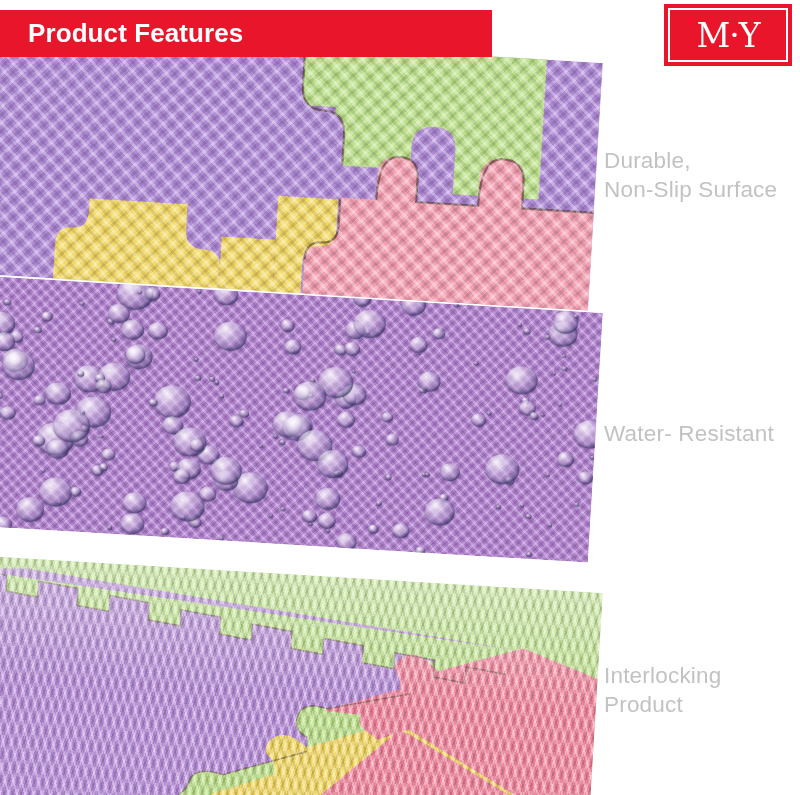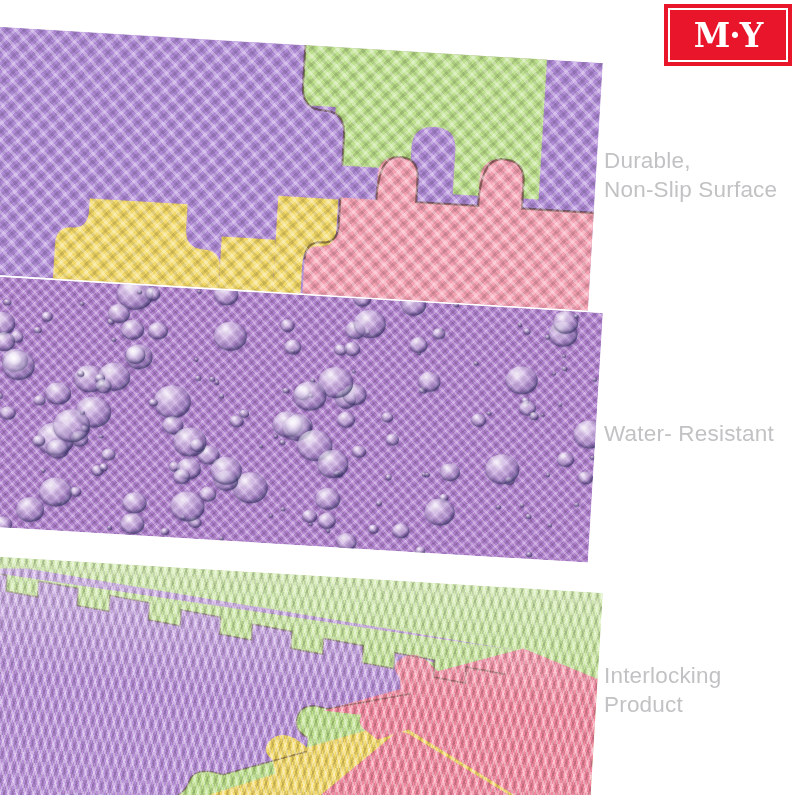--- a/index.html
+++ b/index.html
@@ -26,21 +26,21 @@
   #logo{
     position:absolute;right:8px;top:4px;width:128px;height:62px;
     background:#e8152b;box-sizing:border-box;padding:4px;
   }
   #logo-inner{
     width:100%;height:100%;border:2px solid #ffffff;box-sizing:border-box;
     display:flex;align-items:center;justify-content:center;
   }
   #logo-text{
     color:#ffffff;font-family:"DejaVu Serif", serif;
-    font-weight:bold;font-size:33px;line-height:1;
+    font-weight:normal;font-size:33px;line-height:1;
     letter-spacing:-1px;
   }
 
   
   .feat-label{
     position:absolute;left:604px;
     color:#c2c2c4;font-size:22.5px;line-height:1.28;
     font-family:"Liberation Sans", sans-serif;
     white-space:pre-line;letter-spacing:.2px;
   }
@@ -121,20 +121,23 @@
 
   .droplet{position:absolute;border-radius:50%;pointer-events:none;}
 
   svg.tiles{position:absolute;left:0;top:0;width:100%;height:100%;display:block;}
 </style>
 </head>
 <body>
 
 <div id="header">
 
+  <div id="title-bar">
+    <span id="title-text">Product Features</span>
+  </div>
 
   <div id="logo">
     <div id="logo-inner">
       <span id="logo-text">M·Y</span>
     </div>
   </div>
 
 </div>
 
 <div class="panel" id="panel-1">

